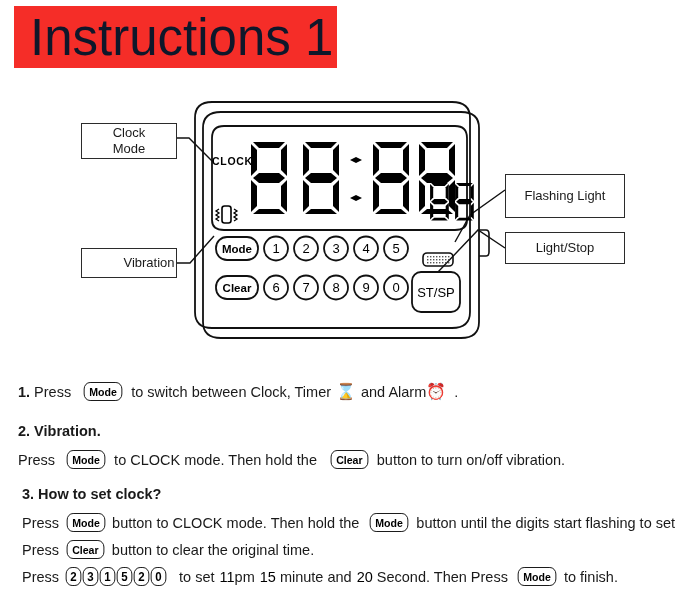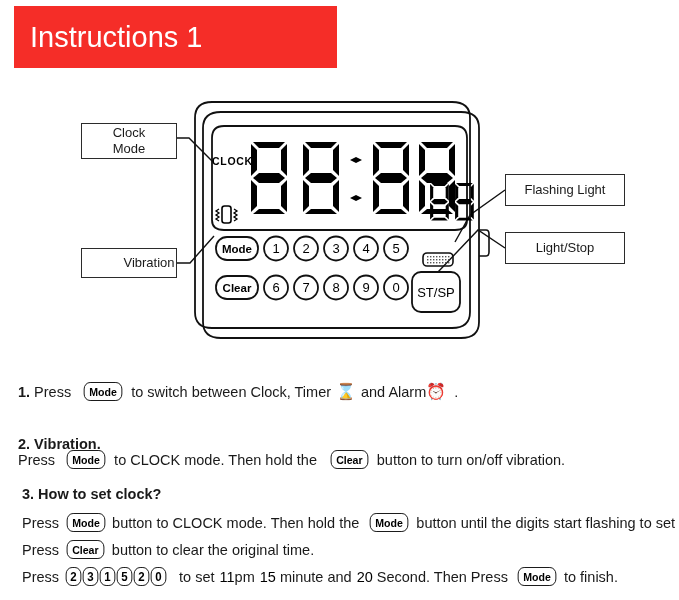--- a/index.html
+++ b/index.html
@@ -16,22 +16,22 @@
   
   .title-banner{
     position:absolute;left:14px;top:6px;
     width:323px;height:62px;
     background:#f52d28;
     display:flex;align-items:center;
     box-sizing:border-box;
     padding-left:16px;
   }
   .title-text{
-    color:#ffffff;
-    font-size:29px;
+    color:#0f172a;
+    font-size:51px;
     line-height:43px;
     font-weight:400;
     letter-spacing:0px;
     white-space:nowrap;
     font-family:"Liberation Sans","DejaVu Sans",sans-serif;
     text-align:center;
   }
 
   
   .diagram{position:absolute;left:0;top:80px;width:679px;height:280px;}
@@ -43,21 +43,21 @@
     background:#ffffff;
     box-sizing:border-box;
     display:flex;align-items:center;justify-content:center;
     text-align:center;
     font-size:13px;
     line-height:16px;
     color:#1a1a1a;
   }
   #callout-clock-mode{left:81px;top:43px;width:96px;height:36px;}
   #callout-vibration{left:81px;top:168px;width:96px;height:30px;padding-left:40px;}
-  #callout-flashing-light{left:505px;top:94px;width:120px;height:32px;}
+  #callout-flashing-light{left:505px;top:94px;width:120px;height:44px;}
   #callout-start-stop{left:505px;top:152px;width:120px;height:32px;}
 
   
 
   
 
   
   .instructions{
     position:absolute;left:0;top:370px;width:679px;
     font-size:14.5px;
@@ -295,21 +295,21 @@
       <span>to switch between Clock, Timer</span>
       <span class="sp" style="width:5px;"></span>
       <span class="gl">⌛</span>
       <span class="sp" style="width:5px;"></span>
       <span>and Alarm</span>
       <span class="gl">⏰</span>
       <span class="sp" style="width:8px;"></span>
       <span>.</span>
     </div>
 
-    <div class="line bold" style="left:18px;top:65px;">
+    <div class="line bold" style="left:18px;top:52px;">
       <span>2. Vibration.</span>
     </div>
     <div class="line" style="left:18px;top:80px;">
       <span>Press</span>
       <span class="sp" style="width:10px;"></span>
       <span class="key key-word">Mode</span>
       <span class="sp" style="width:7px;"></span>
       <span>to CLOCK mode. Then hold  the</span>
       <span class="sp" style="width:12px;"></span>
       <span class="key key-word">Clear</span>

